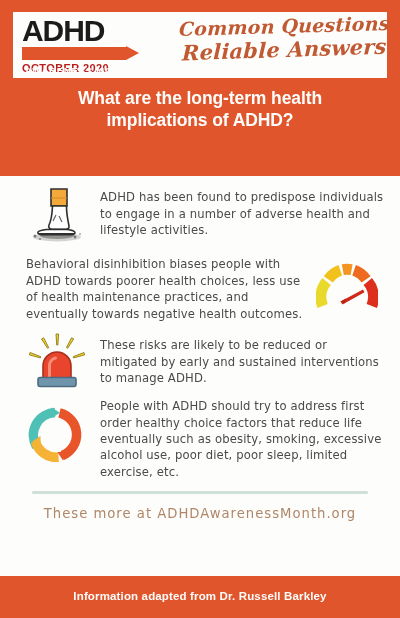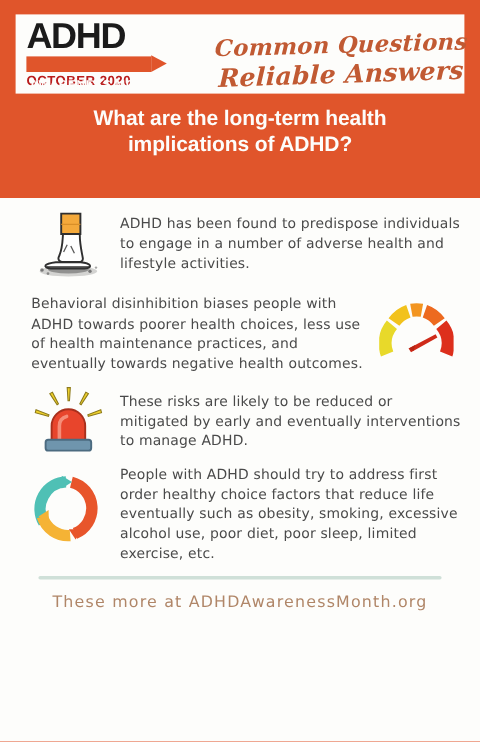--- a/index.html
+++ b/index.html
@@ -25,21 +25,21 @@
   }
 
   
   .header {
     padding: 12px 13px 0 13px;
     flex: 0 0 auto;
   }
   .logo-band {
     background: #fdfdfb;
     display: flex;
-    align-items: flex-end;
+    align-items: flex-start;
     padding: 5px 6px 4px 8px;
     min-height: 64px;
     box-sizing: border-box;
     gap: 36px;
   }
   
   .adhd-lockup {
     flex: 0 0 auto;
     display: flex;
     flex-direction: column;
@@ -135,21 +135,21 @@
     text-align: center;
     line-height: 1.28;
     padding: 9px 26px 29px 26px;
     letter-spacing: -0.1px;
   }
 
   
   .card {
     background: #fdfdfb;
     flex: 1 1 auto;
-    margin: 5px 0 0 0;
+    margin: 16px 0 0 0;
     padding: 9px 14px 0 14px;
     box-sizing: border-box;
     display: flex;
     flex-direction: column;
   }
 
   .fact {
     display: flex;
     align-items: flex-start;
     margin-bottom: 9px;
@@ -300,21 +300,21 @@
             <path d="M3 19.5 l-0.6 2.4 l11 3 l0.4 -1.2 z"></path>
             <path d="M57 19.5 l0.6 2.4 l-11 3 l-0.4 -1.2 z"></path>
           </g>
 
           <path d="M16 45 v-12 a14 14 0 0 1 28 0 v12 z" fill="#e8452c" stroke="#a8301d" stroke-width="1.6"></path>
           <path d="M22.5 44 v-11 a7.5 7.5 0 0 1 6 -8" fill="none" stroke="#f79a86" stroke-width="3" stroke-linecap="round" opacity=".85"></path>
 
           <rect x="11" y="44.5" width="38" height="9" rx="2.2" fill="#6f95ad" stroke="#4c6b80" stroke-width="1.6"></rect>
         </svg>
       </div>
-      <div class="fact-text">These risks are likely to be reduced or mitigated by early and eventually interventions to manage ADHD.</div>
+      <div class="fact-text">These risks are likely to be reduced or mitigated by early and sustained interventions to manage ADHD.</div>
     </div>
 
 
     <div class="fact icon-left fact5">
       <div class="icon-wrap">
         <svg width="60" height="60" viewBox="0 0 60 60" aria-hidden="true">
           <g fill="none" stroke-width="9.5" stroke-linecap="butt">
 
             <path d="M9.5 41.5 A22.5 22.5 0 0 1 28 7.6" stroke="#4fc0b5"></path>
 
@@ -328,14 +328,15 @@
           <path d="M13.5 31 l-8.4 5.4 l8.6 5.2 z" fill="#f5b335"></path>
         </svg>
       </div>
       <div class="fact-text">People with ADHD should try to address first order healthy choice factors that reduce life eventually such as obesity, smoking, excessive alcohol use, poor diet, poor sleep, limited exercise, etc.</div>
     </div>
 
     <div class="divider"></div>
     <div class="learn-more">These more at ADHDAwarenessMonth.org</div>
   </div>
 
+  <div class="credit-band">Information adapted from Dr. Russell Barkley</div>
 
 </div>
 
 </body></html>

